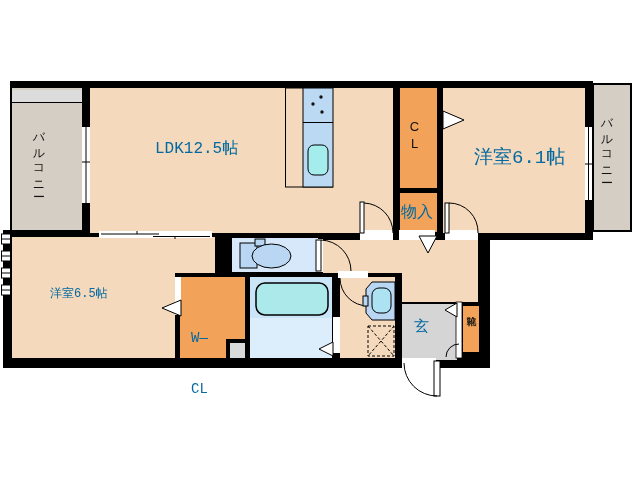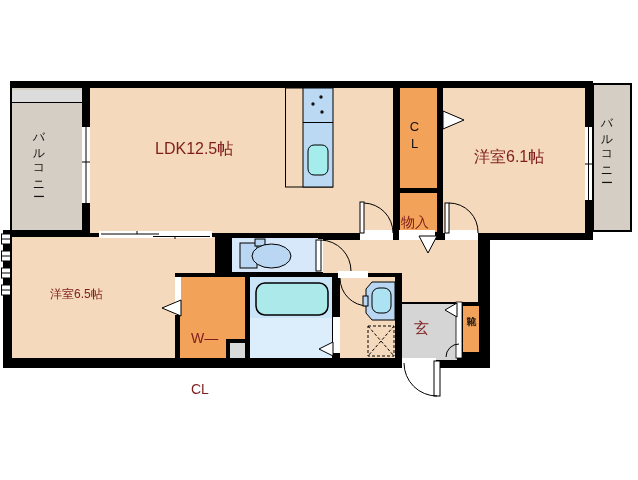--- a/index.html
+++ b/index.html
@@ -4,21 +4,21 @@
 <style>
   html,body{margin:0;padding:0;background:#fff;}
   #stage{position:relative;width:638px;height:480px;background:#ffffff;overflow:hidden;
          font-family:"Liberation Sans","DejaVu Sans",sans-serif;color:#111;}
   .wall{position:absolute;background:#000;}
   .room{position:absolute;}
   .floor-tan{background:#f4d9bc;}
   .orange{background:#f2a259;}
   .balcony{background:#d5cec4;}
   .gray{background:#d5d5d5;}
-  .lbl{position:absolute;color:#7f1d1d;white-space:pre;line-height:1.05;}
+  .lbl{position:absolute;color:#0369a1;white-space:pre;line-height:1.05;font-family:Liberation Mono, monospace;}
   .vlbl{position:absolute;writing-mode:vertical-rl;text-orientation:upright;color:#111;}
   svg{position:absolute;left:0;top:0;}
 </style>
 </head>
 <body>
 
 <div id="stage">
 
   <div class="wall" style="left:10px;top:81px;width:74px;height:7px"></div>
   <div class="wall" style="left:82px;top:81px;width:511px;height:159px"></div>
@@ -137,23 +137,23 @@
     <g>
       <rect x="368" y="326" width="26" height="30" fill="none" stroke="#000" stroke-dasharray="3,2"></rect>
       <line x1="368" y1="326" x2="394" y2="356" stroke="#000" stroke-dasharray="3,2"></line>
       <line x1="394" y1="326" x2="368" y2="356" stroke="#000" stroke-dasharray="3,2"></line>
     </g>
   </svg>
 
   <div class="vlbl" style="left:30px;top:123px;font-size:12px;letter-spacing:3px">バルコニー</div>
   <div class="lbl" style="left:155px;top:141px;font-size:16px">LDK12.5帖</div>
   <div class="vlbl" style="left:407px;top:119px;font-size:13px;letter-spacing:2px">CL</div>
-  <div class="lbl" style="left:474px;top:149px;font-size:16px">洋室6.1帖</div>
+  <div class="lbl" style="left:474px;top:149px;font-size:19px">洋室6.1帖</div>
   <div class="vlbl" style="left:598px;top:109px;font-size:12px;letter-spacing:3px">バルコニー</div>
-  <div class="lbl" style="left:401px;top:215px;font-size:14px">物入</div>
+  <div class="lbl" style="left:401px;top:205px;font-size:16px">物入</div>
   <div class="lbl" style="left:50px;top:288px;font-size:12px">洋室6.5帖</div>
   <div class="lbl" style="left:191px;top:296px;font-size:14px;line-height:17px">
     <div>W—</div>
     <div>CL</div>
   </div>
   <div class="lbl" style="left:414px;top:320px;font-size:15px">玄</div>
   <div class="vlbl" style="left:464px;top:308px;font-size:10px;letter-spacing:1px">靴箱</div>
 
 </div>
 

